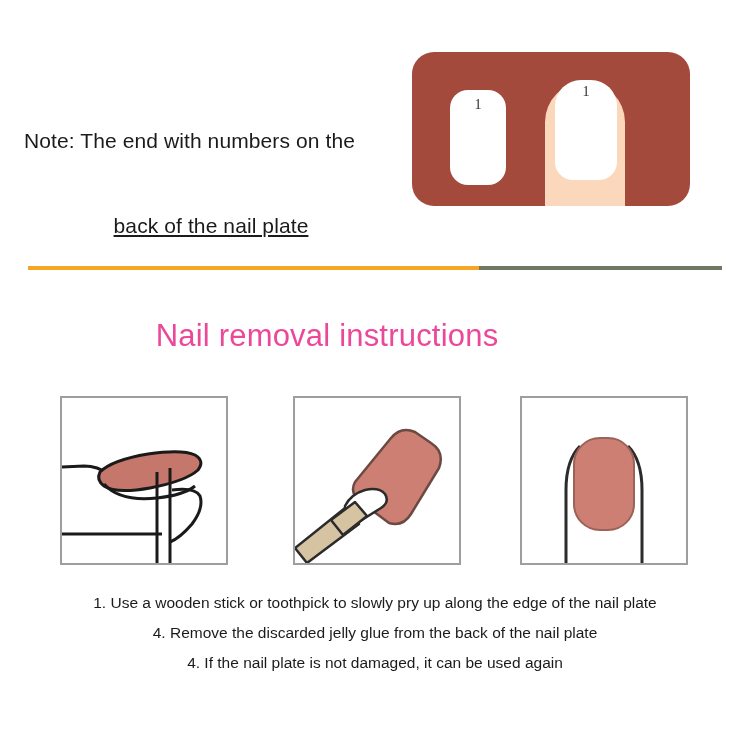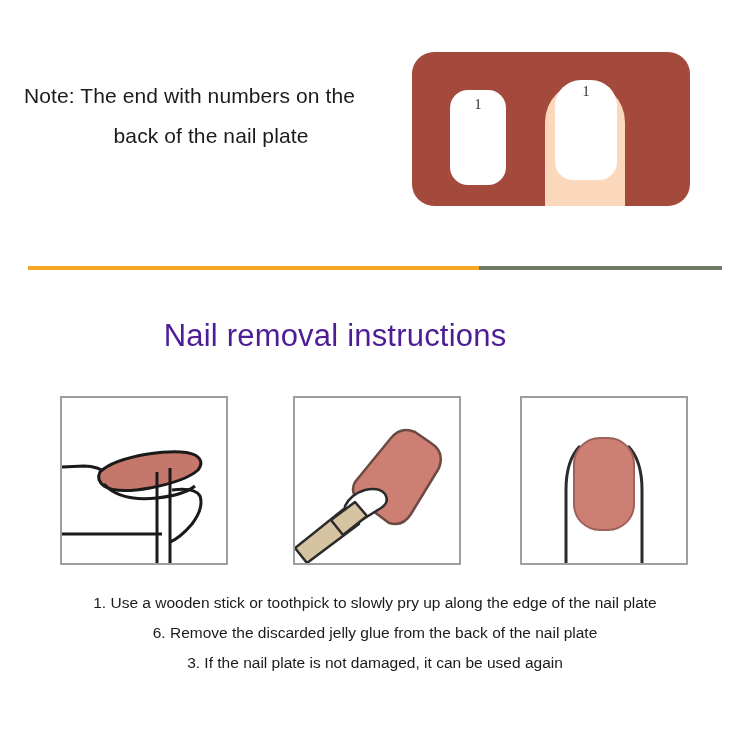--- a/index.html
+++ b/index.html
@@ -32,23 +32,24 @@
     width: 372px;
     text-align: center;
     line-height: 40px;
   }
   .note-line {
     display: block;
     font-size: 21px;
     color: #1b1b1b;
     letter-spacing: 0.1px;
     white-space: nowrap;
+    margin-top: 45px;
   }
   .note-line.l1 { text-align: left; padding-left: 6px; }
-  .note-line.l2 { text-align: center; padding-left: 14px; }
+  .note-line.l2 { text-align: center; padding-left: 14px; text-decoration: underline; }
   .note-line.l3 { text-align: center; padding-left: 4px; }
 
   
   #nail-panel-wrap {
     position: absolute;
     left: 412px;
     top: 52px;
     width: 278px;
     height: 154px;
   }
@@ -122,26 +123,26 @@
   }
   #divider-right {
     flex: 1 1 auto;
     height: 100%;
     background: #6E7A63;
   }
 
   
   #section-title {
     position: absolute;
-    left: 12px;
+    left: 4px;
     top: 318px;
     width: 646px;
     text-align: center;
     font-size: 31px;
-    color: #4c1d95;
+    color: #ec4899;
     letter-spacing: 0.2px;
   }
 
   
   .illus-box {
     position: absolute;
     top: 396px;
     width: 168px;
     height: 169px;
     border: 2px solid #9e9e9e;
@@ -239,15 +240,15 @@
 
     <path d="M44 165 L44 92 Q44 62 58 48" fill="none" stroke="#2b2b2b" stroke-width="3"></path>
     <path d="M120 165 L120 92 Q120 62 106 48" fill="none" stroke="#2b2b2b" stroke-width="3"></path>
 
     <rect x="52" y="40" width="60" height="92" rx="26" ry="26" fill="#CE7F73" stroke="#9d6257" stroke-width="2"></rect>
   </svg>
 </div>
 
 <div id="instructions">
   <span class="instr-line">1. Use a wooden stick or toothpick to slowly pry up along the edge of the nail plate</span>
-  <span class="instr-line">6. Remove the discarded jelly glue from the back of the nail plate</span>
-  <span class="instr-line">3. If the nail plate is not damaged, it can be used again</span>
+  <span class="instr-line">4. Remove the discarded jelly glue from the back of the nail plate</span>
+  <span class="instr-line">4. If the nail plate is not damaged, it can be used again</span>
 </div>
 
 </body></html>

